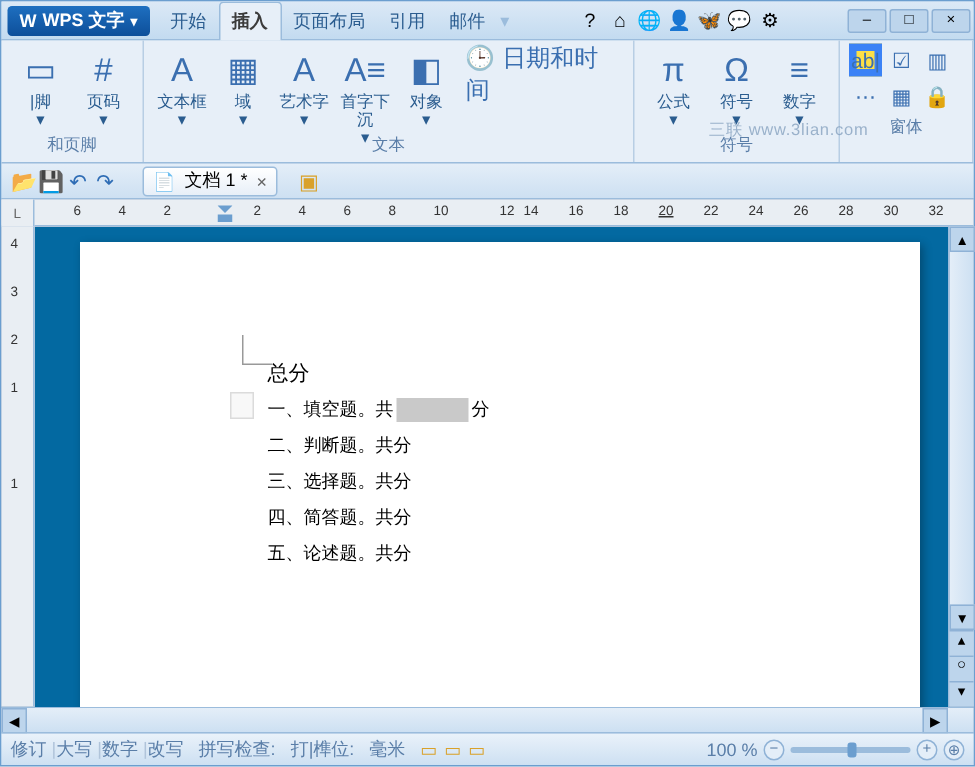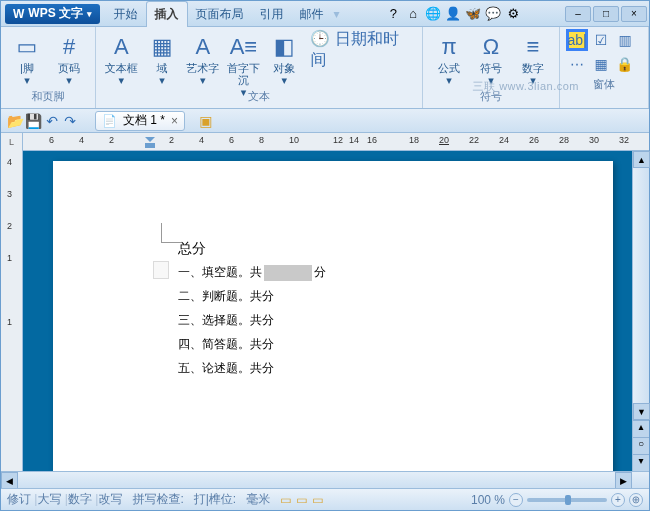--- a/index.html
+++ b/index.html
@@ -21,21 +21,21 @@
 
 .ribbon{height:82px;background:#e7eff8;border-bottom:1px solid #9bbcdc;display:flex;position:relative}
 .rgroup{border-right:1px solid #b8cee4;display:flex;flex-direction:column;padding:2px 6px 0;align-items:center}
 .rgroup .row{display:flex;gap:2px}
 .bigbtn{width:40px;height:58px;display:flex;flex-direction:column;align-items:center;justify-content:flex-start;padding-top:4px;cursor:pointer;color:#2a5c8f;border:1px solid transparent;border-radius:2px}
 .bigbtn .ic{width:28px;height:28px;display:flex;align-items:center;justify-content:center;font-size:22px;color:#3b6fb0}
 .bigbtn .lbl{margin-top:2px;font-size:11px;color:#2a5c8f;text-align:center;line-height:12px}
 .smbtn{width:22px;height:22px;border:1px solid transparent;display:inline-flex;align-items:center;justify-content:center;cursor:pointer;color:#3b6fb0;font-size:14px}
 .gtitle{font-size:11px;color:#5a7ea8;margin:2px 0 2px}
 .ribbon .tooltip{position:absolute;right:20px;top:55px;background:#ffffe1;border:1px solid #000;padding:2px 4px;font-size:11px}
-.ribbon .highlight{background:#fde047;border:3px solid #3b82f6}
+.ribbon .highlight{background:#fde047;border:5px solid #3b82f6}
 .watermark{position:absolute;right:70px;bottom:14px;color:#7a98b8;font-size:11px;letter-spacing:.5px;opacity:.7;pointer-events:none}
 
 
 .qat{height:24px;background:linear-gradient(#e4eef8,#cde0f2);border-bottom:1px solid #9bbcdc;display:flex;align-items:center;padding:0 6px;gap:6px}
 .qat .ic{width:18px;height:18px;display:inline-flex;align-items:center;justify-content:center;font-size:14px;cursor:pointer}
 .doctab{display:flex;align-items:center;background:linear-gradient(#fff,#e7eff8);height:20px;padding:0 6px;border:1px solid #9bbcdc;border-radius:3px;gap:6px;margin-left:10px}
 .doctab .close{cursor:pointer;color:#666}
 
 
 .workspace{flex:1;display:flex;flex-direction:column;background:#8fa8c2;min-height:0}
@@ -194,21 +194,21 @@
           <span class="num" style="left: 56px;">4</span>
           <span class="num" style="left: 86px;">2</span>
           <span class="num" style="left: 116px;"></span>
           <span class="num" style="left: 146px;">2</span>
           <span class="num" style="left: 176px;">4</span>
           <span class="num" style="left: 206px;">6</span>
           <span class="num" style="left: 236px;">8</span>
           <span class="num" style="left: 266px;">10</span>
           <span class="num" style="left: 310px;">12</span>
           <span class="num" style="left: 326px;">14</span>
-          <span class="num" style="left: 344px;">16</span>
+          <span class="num" style="left: 356px;">16</span>
           <span class="num" style="left: 386px;">18</span>
           <span class="num" style="left: 416px; text-decoration: underline;">20</span>
           <span class="num" style="left: 446px;">22</span>
           <span class="num" style="left: 476px;">24</span>
           <span class="num" style="left: 506px;">26</span>
           <span class="num" style="left: 536px;">28</span>
           <span class="num" style="left: 566px;">30</span>
           <span class="num" style="left: 596px;">32</span>
           <div class="ind" style="left: 122px;"><svg width="10" height="16">
               <polygon points="0,4 10,4 5,9" fill="#6b9ecf"></polygon>

